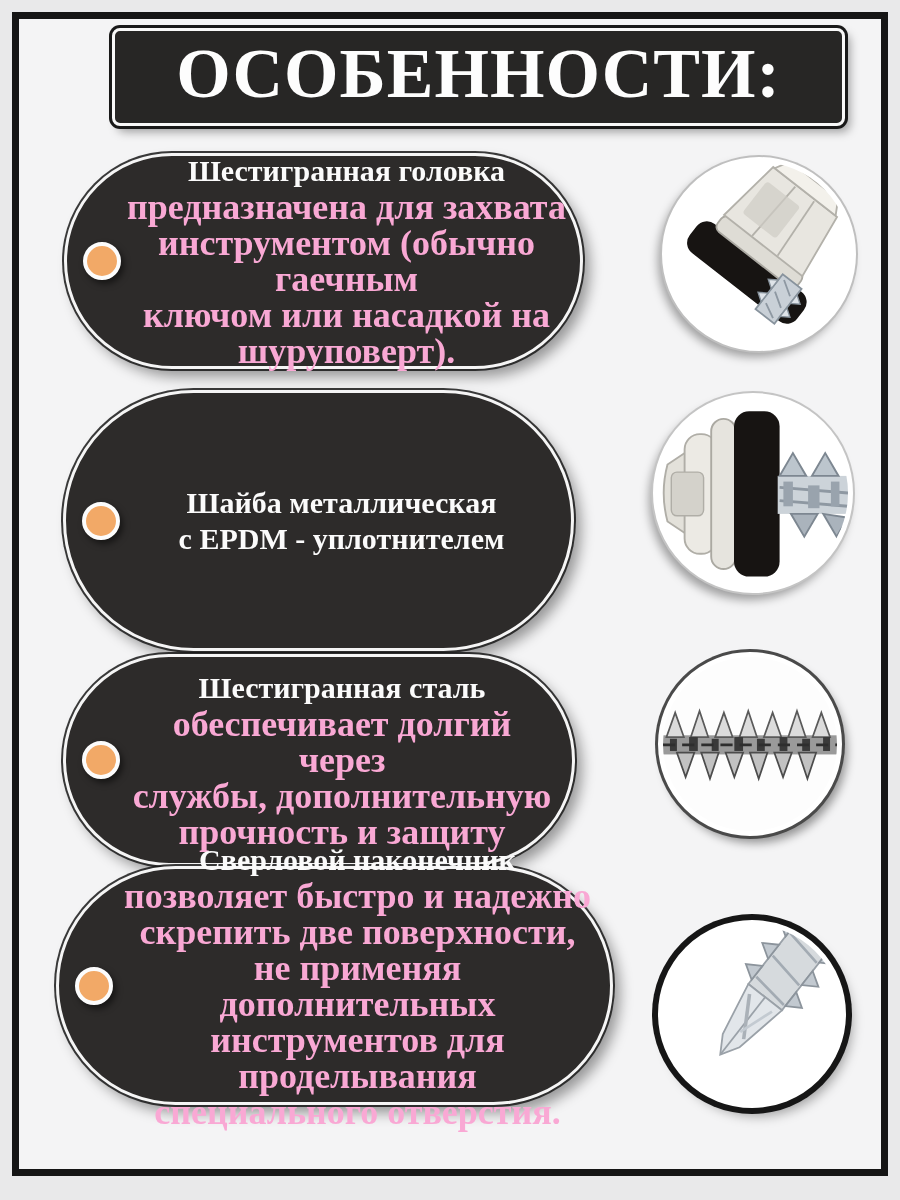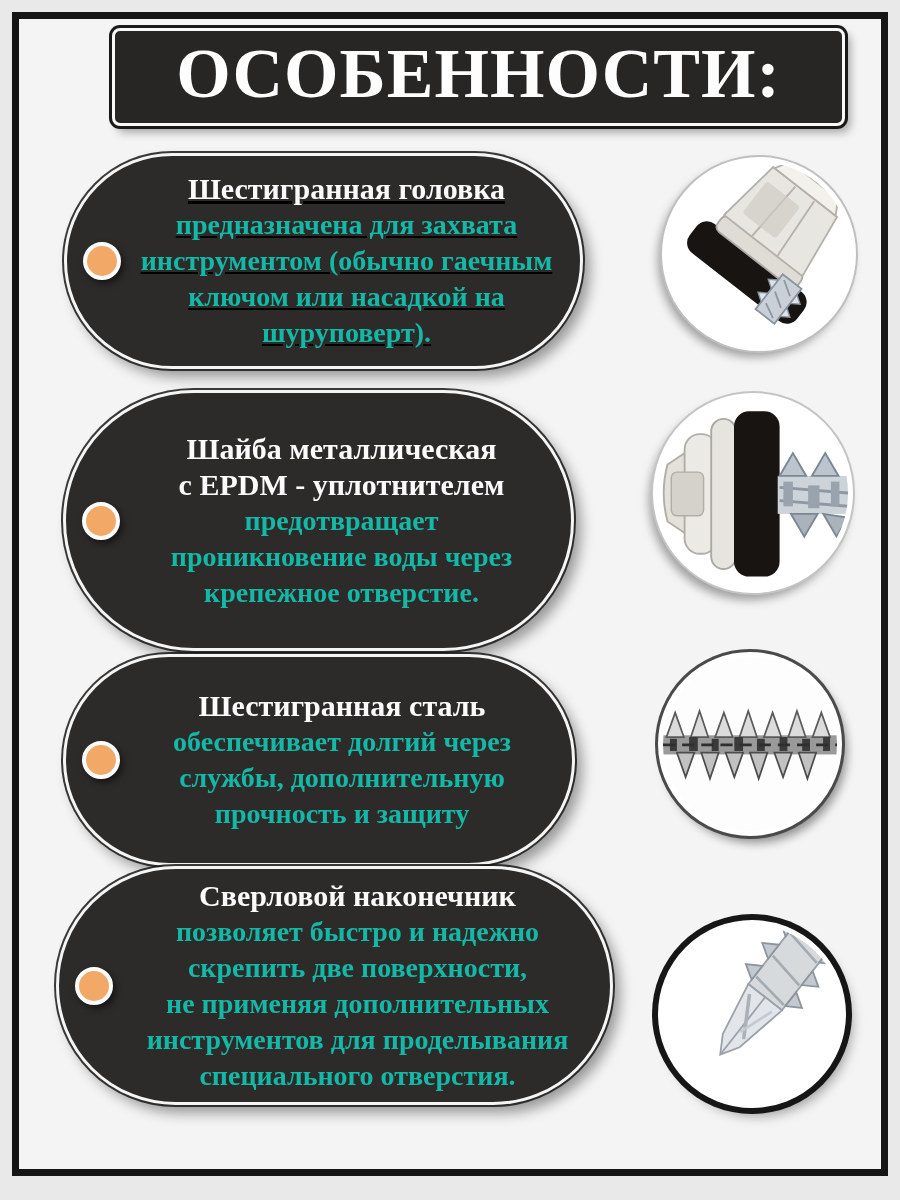--- a/index.html
+++ b/index.html
@@ -25,37 +25,37 @@
     color:#fdfdfd; font-size:70px; font-weight:bold; letter-spacing:1px;
     transform:translateY(-3px);
   }
   
   .pill {
     position:absolute; background:#2d2b2a;
     border:3px solid #f5f5f5; border-radius:999px;
     box-shadow:0 0 0 2px rgba(25,25,25,.85), 7px 8px 13px rgba(0,0,0,.38);
     display:flex; align-items:center;
   }
-  .pill-1 { left:64px;  top:153px; width:519px; height:216px;text-decoration:underline; }
+  .pill-1 { left:64px;  top:153px; width:519px; height:216px; }
   .pill-2 { left:63px;  top:390px; width:511px; height:261px; }
   .pill-3 { left:63px;  top:654px; width:512px; height:212px; }
   .pill-4 { left:56px;  top:866px; width:557px; height:239px; }
   .dot {
     position:absolute; left:16px; top:50%; transform:translateY(-50%);
     width:38px; height:38px; background:#f2a967;
     border:4px solid #fcfcfc; border-radius:50%;
     box-shadow:3px 4px 6px rgba(0,0,0,.5);
   }
   .pill-text { width:100%; text-align:center; padding:0 14px 0 60px; }
   .heading {
     color:#fbfbfb; font-size:30px; line-height:36px; font-weight:bold;
     white-space:pre-line;
   }
   .body {
-    color:#14b8a6; font-size:28px; line-height:36px; font-weight:bold;
+    color:#f9a8d4; font-size:36px; line-height:36px; font-weight:bold;
     white-space:pre-line;
   }
   
   .photo {
     position:absolute; background:#fff; border:5px solid #fff;
     border-radius:50%; overflow:hidden;
   }
   .photo svg { display:block; width:100%; height:100%; }
   .photo-1 { left:662px; top:157px; width:194px; height:194px;
              box-shadow:0 0 0 2px #bfbfbf, -4px 6px 10px rgba(0,0,0,.35); }
@@ -86,23 +86,20 @@
 ключом или насадкой на
 шуруповерт).</p>
     </div>
   </section>
 
   <section class="pill pill-2">
     <span class="dot"></span>
     <div class="pill-text">
       <h2 class="heading">Шайба металлическая
 с EPDM - уплотнителем</h2>
-      <p class="body">предотвращает
-проникновение воды через
-крепежное отверстие.</p>
     </div>
   </section>
 
   <section class="pill pill-3">
     <span class="dot"></span>
     <div class="pill-text">
       <h2 class="heading">Шестигранная сталь</h2>
       <p class="body">обеспечивает долгий через
 службы, дополнительную
 прочность и защиту</p>

